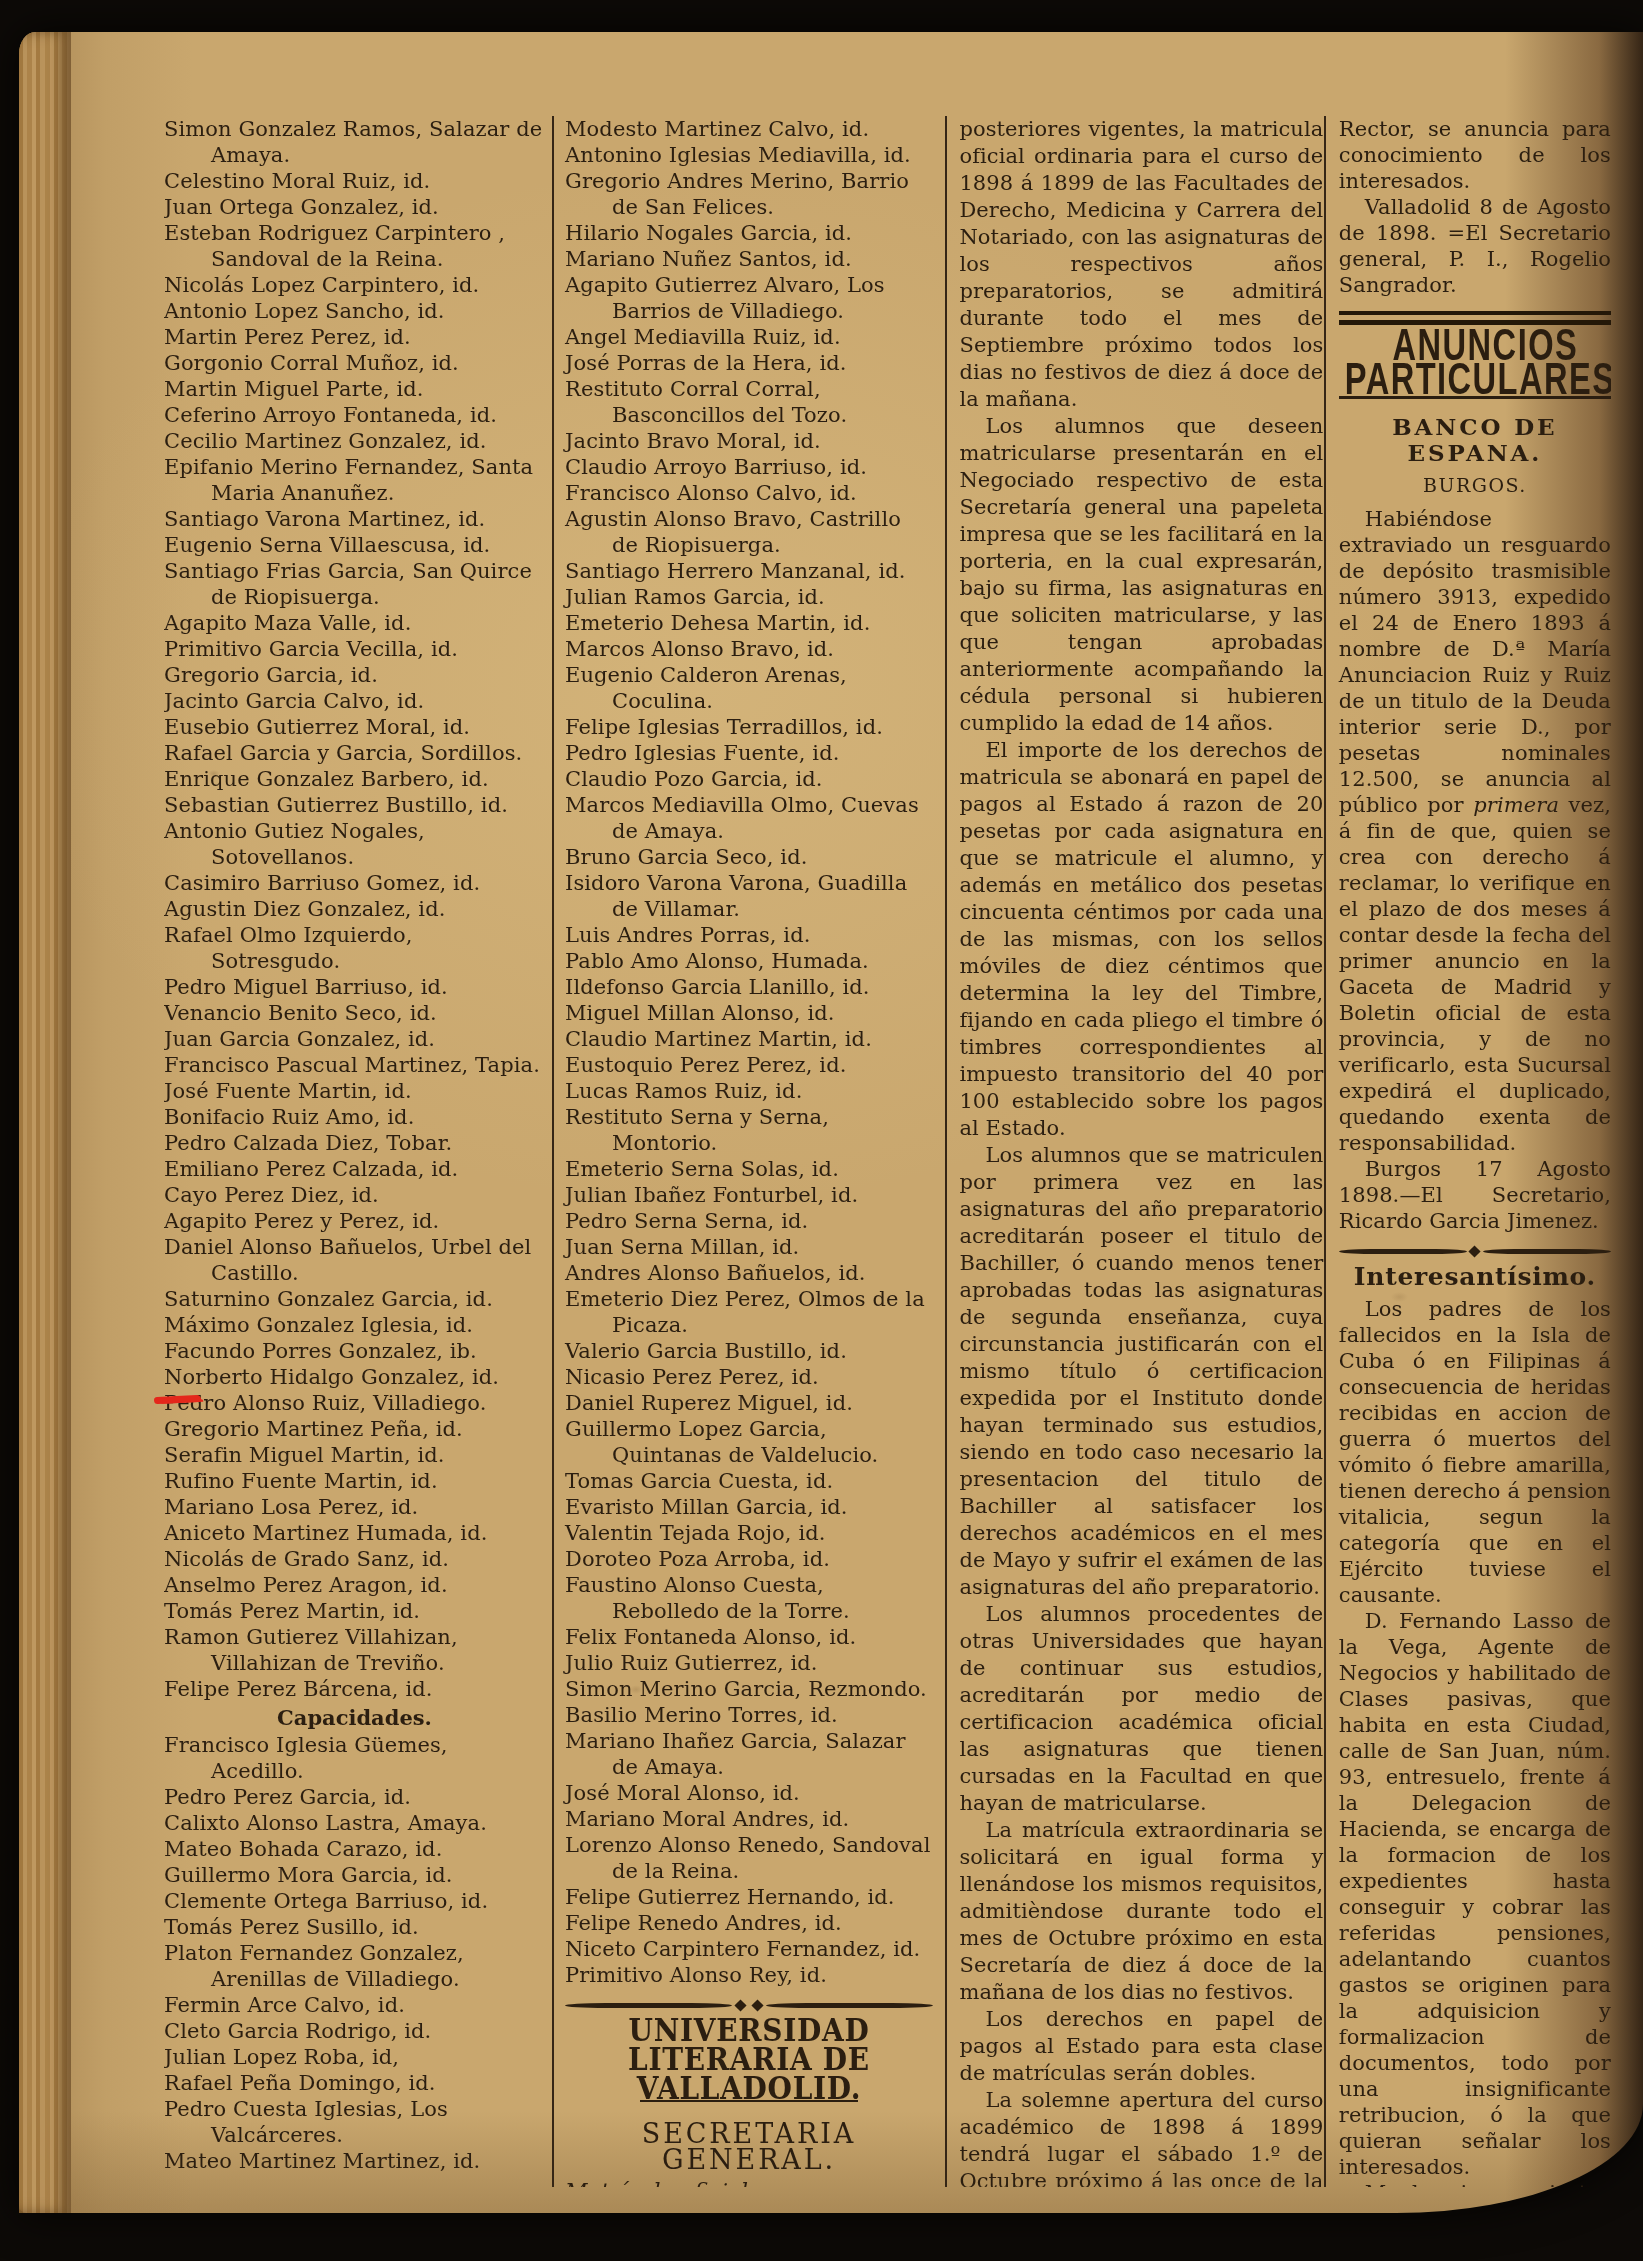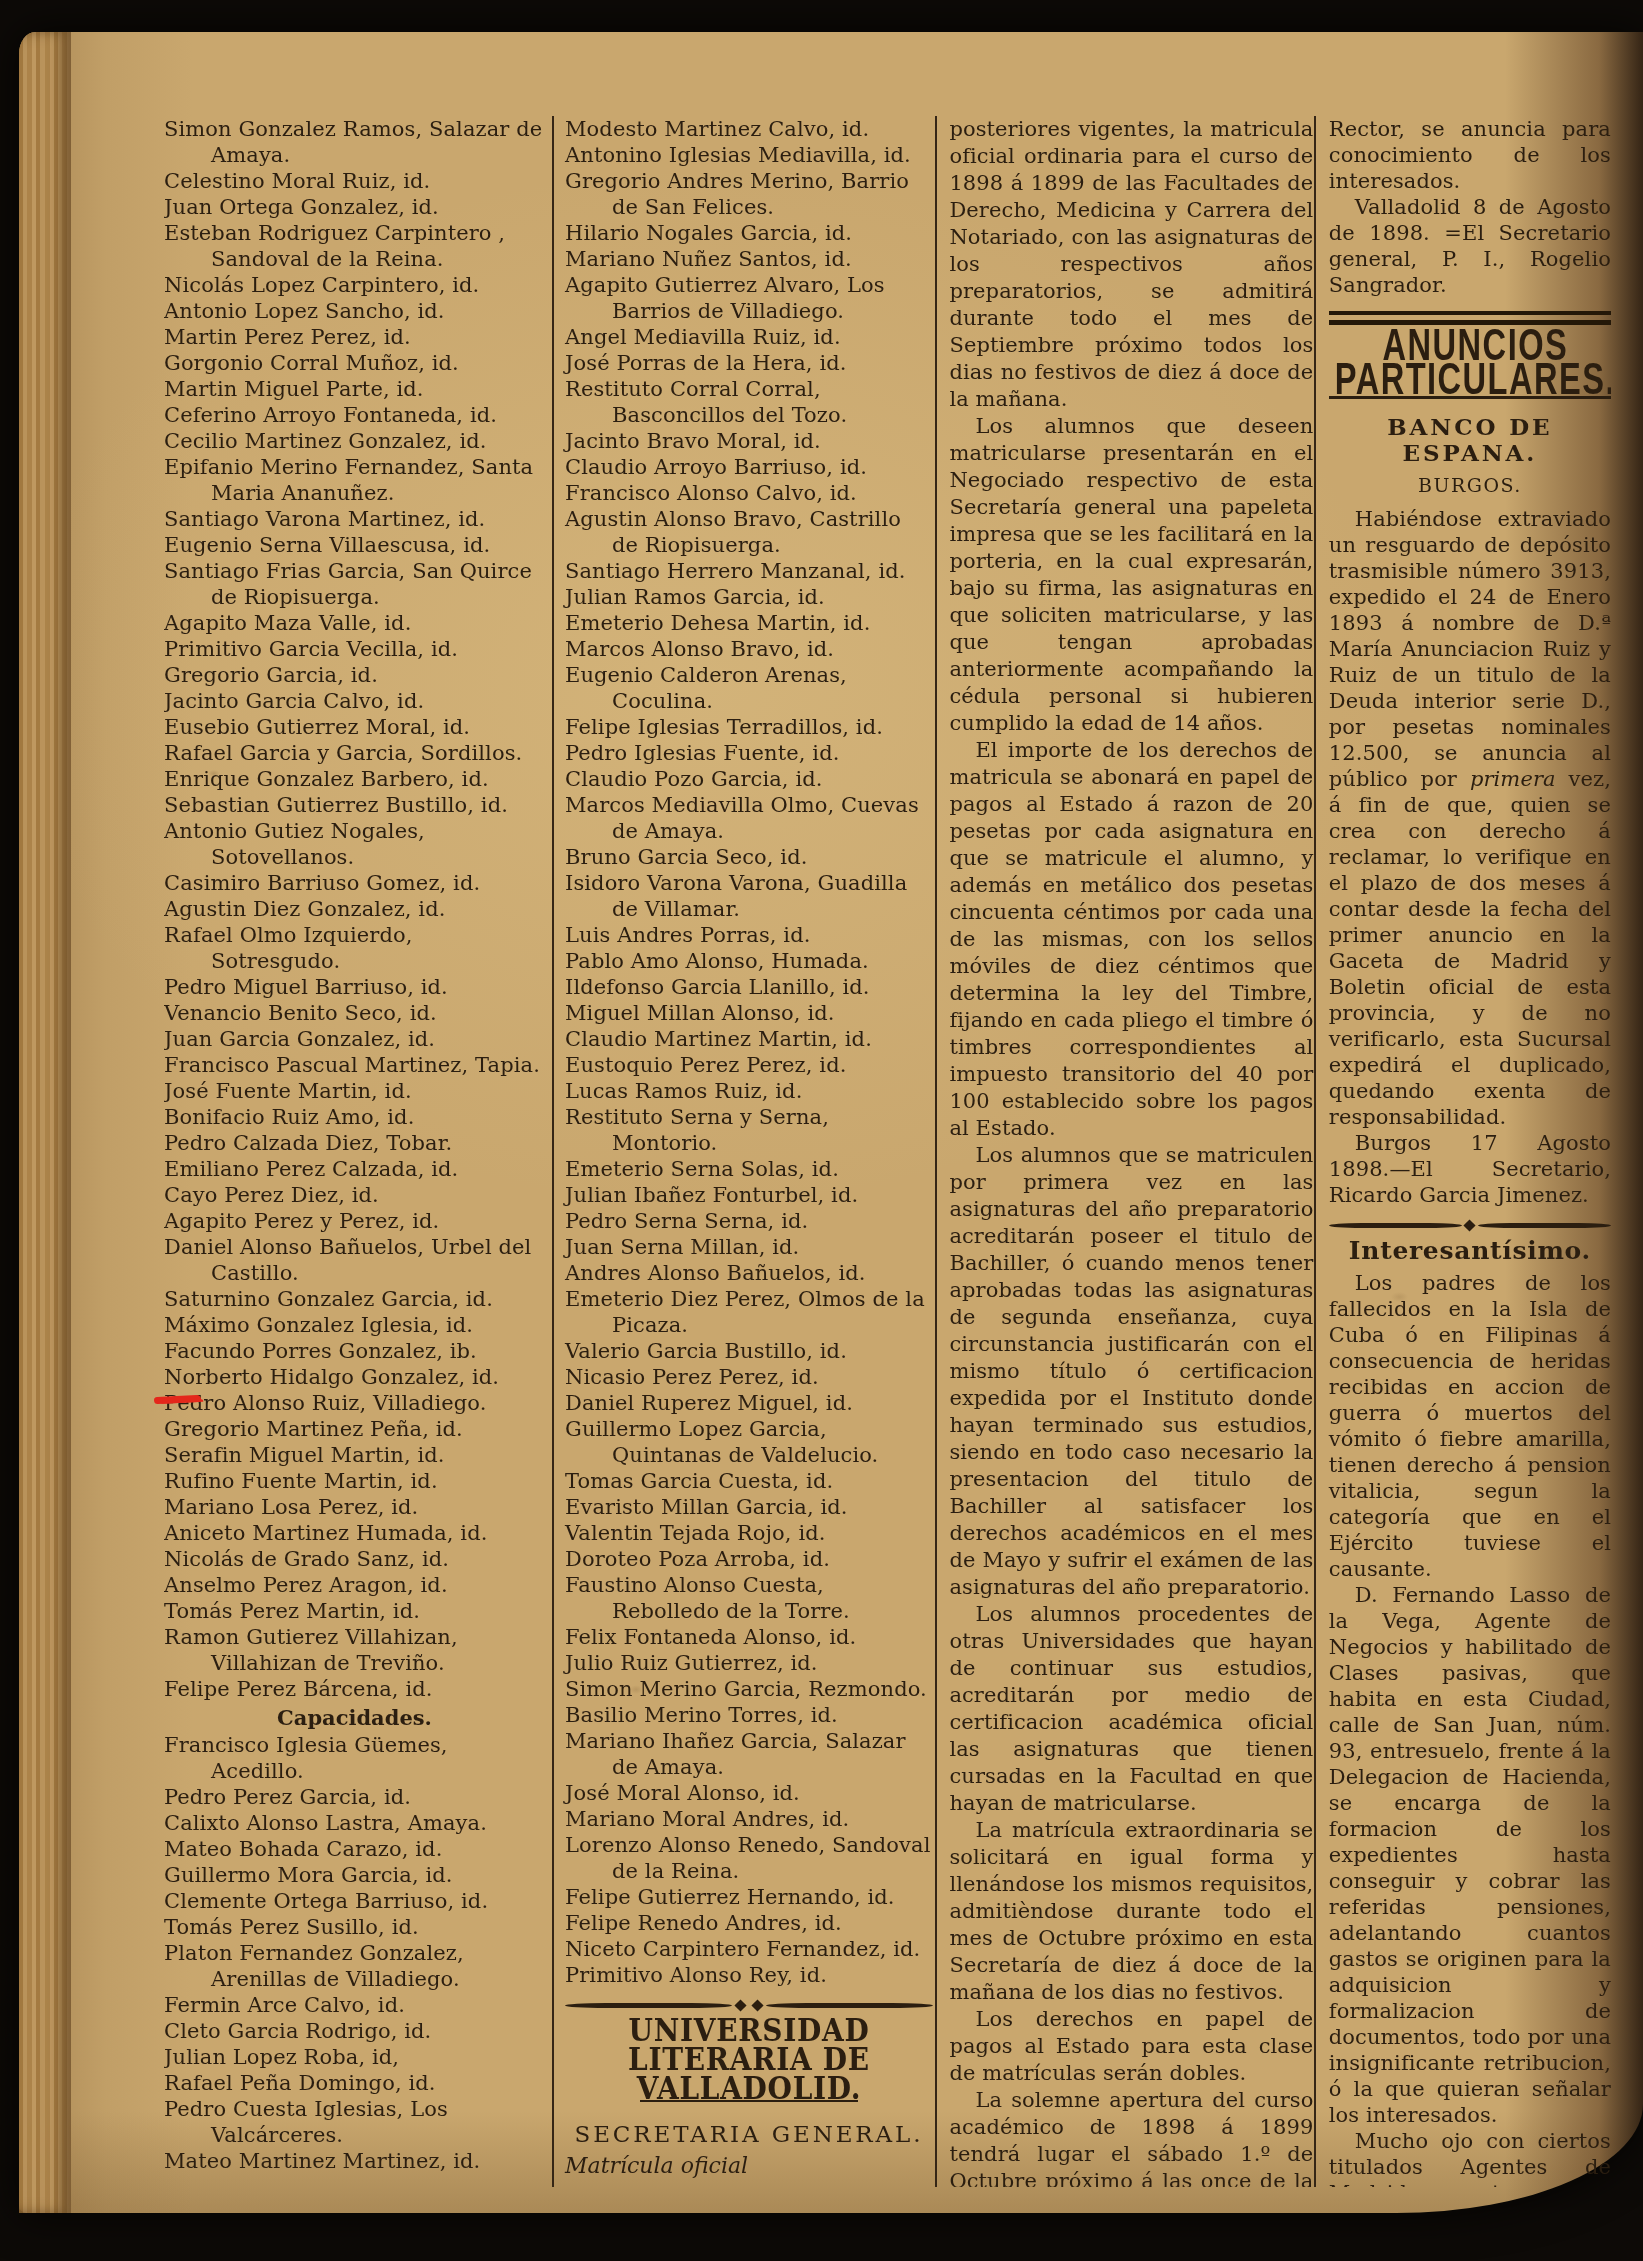--- a/index.html
+++ b/index.html
@@ -27,37 +27,37 @@
     border-top-left-radius:16px 22px;
     opacity:.9;
     box-shadow:inset -10.2px 0 13px rgba(60,35,10,0.55);
   }
   .cols{
     position:absolute;left:145px;top:84px;right:32px;bottom:26px;
     display:flex;align-items:stretch;color:#2b1e10;
   }
   .col{overflow:hidden;}
   .col1{width:381px;padding-right:7px;font-size:21px;line-height:26px;}
-  .col2{width:368px;border-left:2.2px solid #352616;padding-left:11px;padding-right:2px;font-size:21px;line-height:26px;}
+  .col2{width:368px;border-left:2.2px solid #352616;padding-left:11px;padding-right:12px;font-size:21px;line-height:26px;}
   .col3{width:364px;border-left:2.2px solid #352616;padding-left:12.4px;padding-right:1px;font-size:21px;line-height:27px;}
   .col4{flex:1;border-left:2.2px solid #352616;padding-left:12.4px;font-size:21px;line-height:26px;}
   .item{margin:0;padding-left:47px;text-indent:-47px;letter-spacing:0.1px;}
   .para{margin:0;text-align:justify;text-indent:26px;letter-spacing:0.1px;}
   .para.cont{text-indent:0;}
   .center-head{margin:2.9px 0 1.5px 0;text-align:center;font-weight:bold;}
   .divider{display:flex;align-items:center;margin:11.6px 0 7.3px 0;}
   .divider .seg{flex:1;height:5.1px;background:#2b1e10;border-radius:50%/100%;}
   .divider .dia{width:11px;height:11px;margin:0 2.9px;background:#2b1e10;transform:rotate(45deg) scale(.78);}
   .rule{height:2.9px;background:#2b1e10;margin:4.4px 0;}
   .rule.short{width:218px;margin:1.5px auto 7.3px auto;height:2.2px;}
   .double-rule{margin:13px 0 10.2px 0;}
   .double-rule div{height:4.4px;background:#241808;margin-bottom:5.1px;}
   .univ-title{margin:10.2px 0 0 0;text-align:center;font-weight:bold;font-size:28px;letter-spacing:0.7px;}
   .univ-title span{display:inline-block;transform:scaleY(1.12);}
-  .secretaria{margin:19px 0 5.8px 0;text-align:center;font-size:23px;letter-spacing:2.9px;}
+  .secretaria{margin:19px 0 5.8px 0;text-align:center;font-size:27px;letter-spacing:2.9px;}
   .matricula{margin:4.4px 0 7.3px 0;text-align:left;font-style:italic;font-size:22px;}
   .anuncios{margin:4.4px 0 1.5px 0;text-align:center;}
   .anuncios span{display:inline-block;font-family:"Liberation Sans","DejaVu Sans",sans-serif;font-weight:bold;font-size:34px;letter-spacing:1.5px;transform:scaleY(1.3) scaleX(.96);transform-origin:center;}
   .banco{margin:14.5px 0 0 0;text-align:center;font-weight:bold;font-size:23px;letter-spacing:2.9px;}
   .burgos-sub{margin:5.8px 0 8.7px 0;text-align:center;font-size:19px;letter-spacing:1.5px;}
   .interes{margin:7.3px 0 5.8px 0;text-align:center;font-weight:bold;font-size:25px;letter-spacing:0.7px;}
   .red-mark{
     position:absolute;left:135px;top:1364px;width:47px;height:6.5px;
     background:#e4271b;border-radius:4.4px 5.8px 3.6px 5.1px;
     transform:rotate(-3deg);

